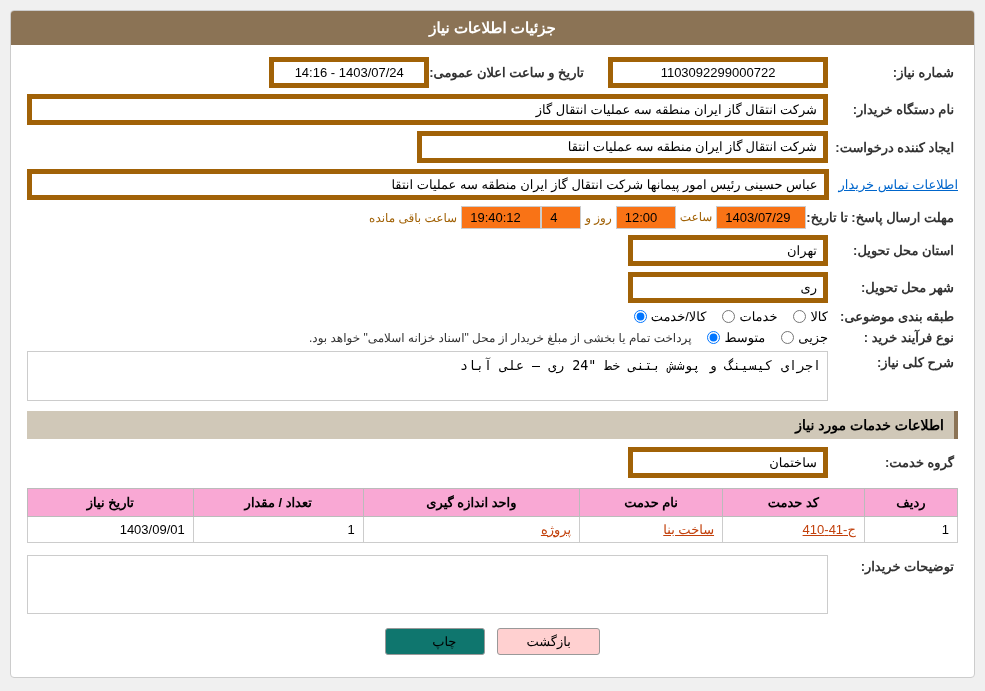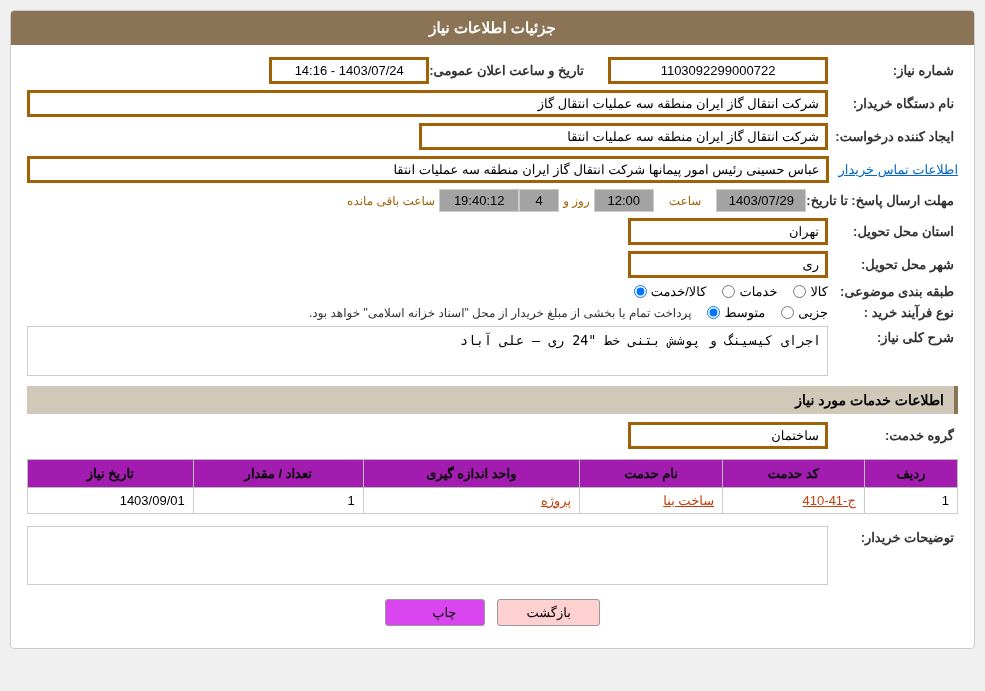--- a/index.html
+++ b/index.html
@@ -50,31 +50,31 @@
     .info-label {
       min-width: 130px;
       text-align: right;
       font-weight: bold;
       color: #333;
       padding-right: 4px;
     }
     .info-value {
       flex: 1;
       background: #fff;
-      border: 3px solid #a16207;
+      border: 5px solid #a16207;
       padding: 3px 6px;
       min-height: 22px;
       text-align: right;
     }
     .date-box {
       border: 1px solid #ccc;
       padding: 3px 8px;
-      background: #a3a3a3;
+      background: #f97316;
       min-width: 90px;
-      text-align: center;
+      text-align: left;
     }
     .radio-group {
       display: flex;
       align-items: center;
       gap: 16px;
       direction: rtl;
     }
     .radio-item {
       display: flex;
       align-items: center;
@@ -93,21 +93,21 @@
     }
     .table-section {
       margin-top: 10px;
     }
     table {
       width: 100%;
       border-collapse: collapse;
       direction: rtl;
     }
     table th {
-      background: #a21caf;
+      background: #f9a8d4;
       border: 1px solid #bbb;
       padding: 6px 8px;
       text-align: center;
       font-weight: bold;
       font-size: 13px;
     }
     table td {
       border: 1px solid #ccc;
       padding: 5px 8px;
       text-align: right;
@@ -127,21 +127,21 @@
     }
     .btn {
       padding: 5px 28px;
       border: 1px solid #999;
       border-radius: 3px;
       cursor: pointer;
       font-size: 13px;
       font-family: Tahoma, Arial, sans-serif;
     }
     .btn-print {
-      background: #d946ef;
+      background: #0f766e;
       padding-left: 46px;
     }
     .btn-back {
       background: #ffd0d0;
     }
     .inline-label {
       color: #a16207;
       font-size: 12px;
       white-space: nowrap;
     }
@@ -162,32 +162,32 @@
         <span class="info-value" style="max-width:160px; text-align:center;">1403/07/24 - 14:16</span>
       </div>
 
       <div class="info-row">
         <span class="info-label">نام دستگاه خریدار:</span>
         <span class="info-value">شرکت انتقال گاز ایران منطقه سه عملیات انتقال گاز</span>
       </div>
 
       <div class="info-row">
         <span class="info-label">ایجاد کننده درخواست:</span>
-        <span class="info-value" style="flex:0.5;">شرکت انتقال گاز ایران منطقه سه عملیات انتقا</span>
+        <span class="info-value" style="flex:0.5;font-family:Liberation Serif, serif;">شرکت انتقال گاز ایران منطقه سه عملیات انتقا</span>
       </div>
 
       <div class="info-row">
         <span style="color:#0066cc; cursor:pointer; text-decoration:underline; margin-left:10px;">اطلاعات تماس خریدار</span>
         <span class="info-value">عباس حسینی رئیس امور پیمانها شرکت انتقال گاز ایران منطقه سه عملیات انتقا</span>
       </div>
 
       <div class="info-row">
         <span class="info-label">مهلت ارسال پاسخ: تا تاریخ:</span>
         <span class="date-box">1403/07/29</span>
-        <span class="inline-label" style="margin: 0 15px;">ساعت</span>
+        <span class="inline-label" style="margin: 0 4px; font-family: Liberation Serif, serif;">ساعت</span>
         <span class="date-box" style="min-width:60px;">12:00</span>
         <span class="inline-label" style="margin: 0 4px;">روز و</span>
         <span class="date-box" style="min-width:40px;">4</span>
         <span class="date-box" style="min-width:80px;">19:40:12</span>
         <span class="inline-label" style="margin: 0 4px;">ساعت باقی مانده</span>
       </div>
 
       <div class="info-row">
         <span class="info-label">استان محل تحویل:</span>
         <span class="info-value" style="max-width:200px;">تهران</span>

